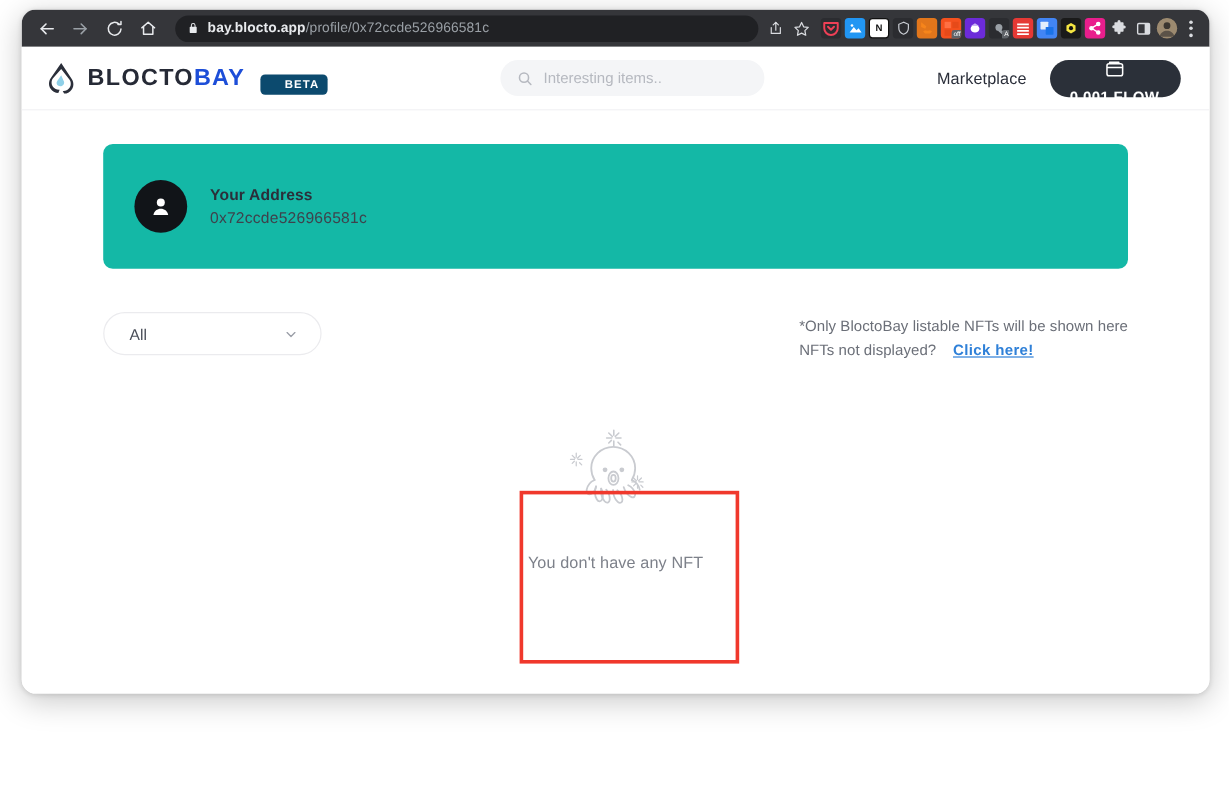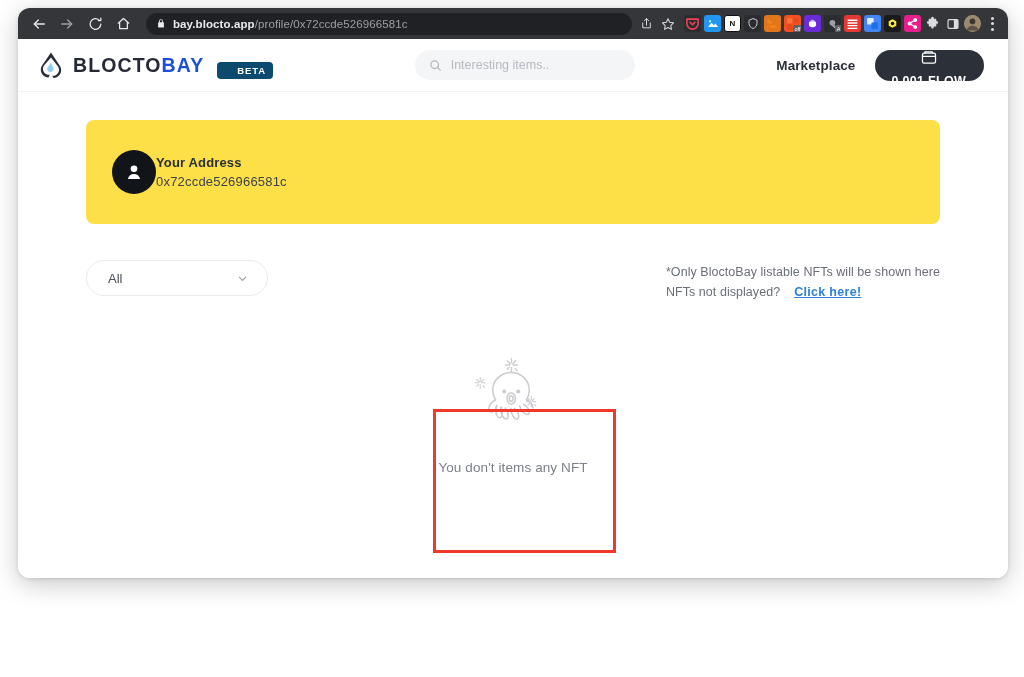--- a/index.html
+++ b/index.html
@@ -165,21 +165,21 @@
     font-size: 12.5px;
     color: #9b9ea6;
     width: 100%;
   }
   #search-input::placeholder { color: #b6b9c0; }
 
   #header-right { display: flex; align-items: center; gap: 20px; flex: 0 0 auto; }
   #marketplace-link {
     font-size: 13.5px;
     color: #2b2f3a;
-    font-weight: bold;
+    font-weight: normal;
     text-decoration: none;
     letter-spacing: 0.1px;
   }
   #wallet-pill {
     background: #2b3039;
     color: #ffffff;
     border-radius: 19px;
     height: 31px;
     display: flex;
     align-items: center;
@@ -191,26 +191,27 @@
     cursor: pointer;
     flex-direction: column;
   }
 
   
   #main {
     padding: 28px 68px 0 68px;
   }
 
   #address-card {
-    background: #fde047;
+    background: #14b8a6;
     border-radius: 8px;
     height: 104px;
     display: flex;
     align-items: center;
     padding: 0 26px;
+    gap: 19px;
   }
   #avatar {
     width: 44px; height: 44px;
     border-radius: 50%;
     background: #111418;
     display: flex; align-items: center; justify-content: center;
     flex: 0 0 auto;
   }
   #address-label {
     font-size: 13px;
@@ -553,21 +554,21 @@
                 <path d="M46.5 4.5v4.2M46.5 13.5v4.2M40.5 11h4.2M48.3 11h4.2M42.3 6.8l3 3M50 14.5l2.2 2.2M50.7 6.8l-3 3M42.3 15.2l2.2-2.2"></path>
               </g>
               <g stroke-width="1.3" transform="translate(-22,20) scale(0.8)">
                 <path d="M46.5 4.5v4.2M46.5 13.5v4.2M40.5 11h4.2M48.3 11h4.2M42.3 6.8l3 3M50 14.5l2.2 2.2M50.7 6.8l-3 3M42.3 15.2l2.2-2.2"></path>
               </g>
               <g stroke-width="1.3" transform="translate(30,39) scale(0.78)">
                 <path d="M46.5 4.5v4.2M46.5 13.5v4.2M40.5 11h4.2M48.3 11h4.2M42.3 6.8l3 3M50 14.5l2.2 2.2M50.7 6.8l-3 3M42.3 15.2l2.2-2.2"></path>
               </g>
             </svg>
           </span>
-          <div id="empty-text">You don't items any NFT</div>
+          <div id="empty-text">You don't have any NFT</div>
         </div>
 
       </div>
 
       <div id="annotation-box"></div>
 
     </div>
   </div>
 </div>
 

